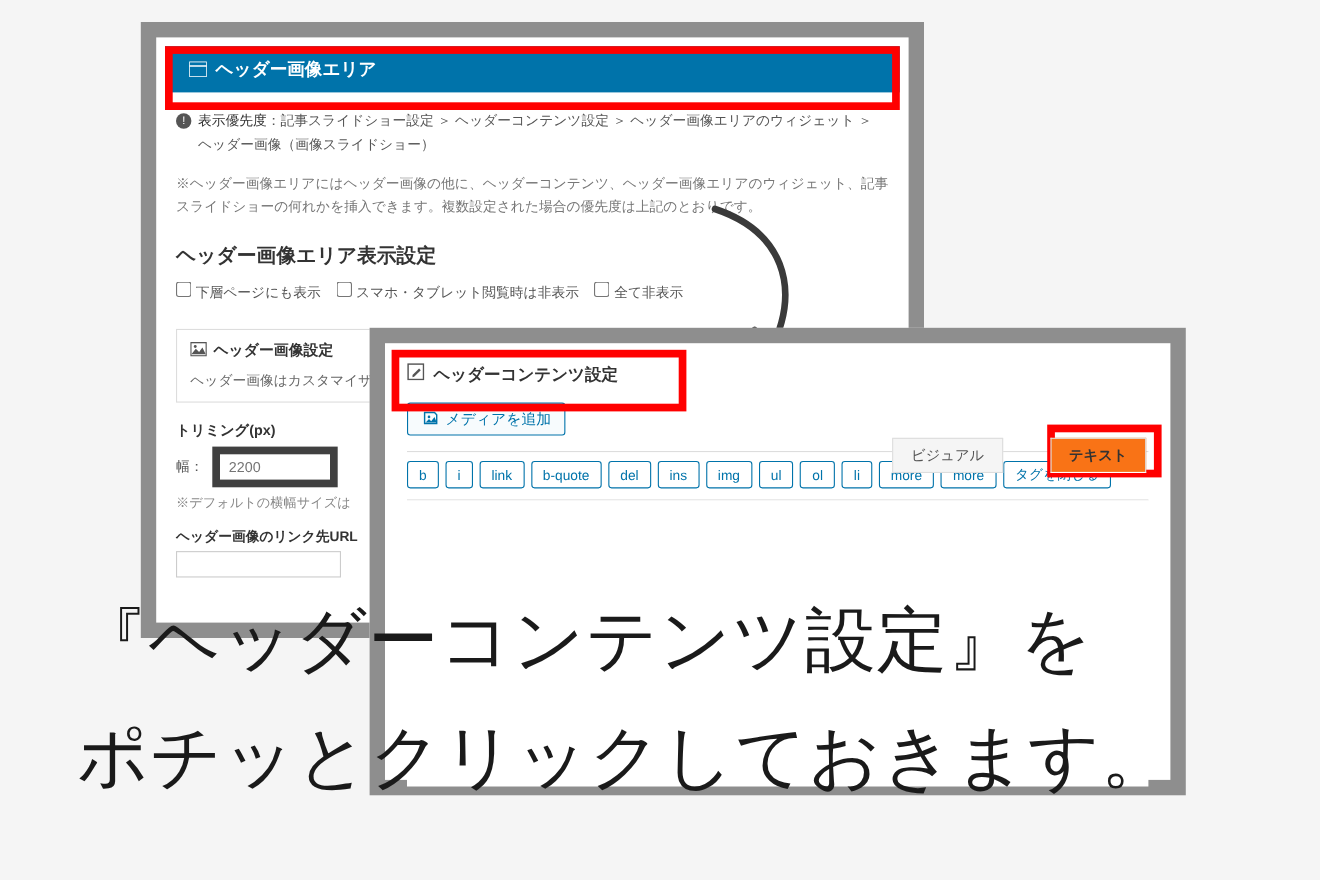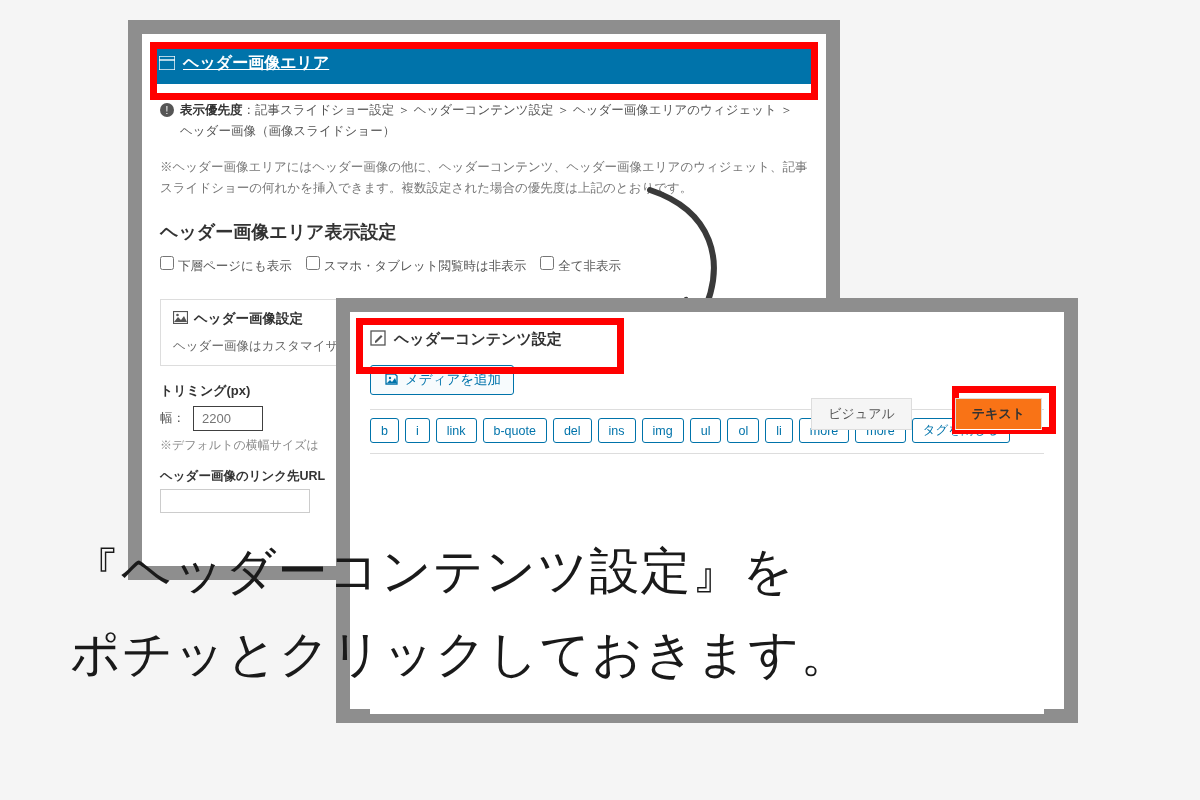--- a/index.html
+++ b/index.html
@@ -23,51 +23,50 @@
   .red-box { border: 7px solid #ff0000; position: absolute; }
   #red-header-area { left: 8px; top: 8px; right: 8px; height: 58px; }
   #red-content-title { left: 6px; top: 6px; width: 268px; height: 56px; }
   #red-text-tab { right: 8px; top: 74px; width: 104px; height: 48px; }
 
   .blue-bar {
     background: #0073aa;
     color: #fff;
     height: 42px;
     display: flex; align-items: center;
-    padding: 0 9px;
+    padding: 0 22px;
     font-size: 16px;
     font-weight: 600;
     margin: 8px;
-    text-decoration: underline;
   }
   .blue-bar .icon { margin-right: 8px; display:inline-flex; }
 
   .section-body { padding: 8px 18px; font-size: 12.5px; color: #555; line-height: 1.7; }
   .priority-line { display:flex; align-items:flex-start; gap:6px; }
   .priority-line .info-icon {
     width:14px; height:14px; border-radius:50%; background:#555; color:#fff;
     font-size:10px; display:inline-flex; align-items:center; justify-content:center;
     flex:0 0 14px; margin-top:3px;
   }
-  .bold-label { font-weight:700; color:#333; }
+  .bold-label { font-weight:400; color:#333; }
   .note { margin-top:14px; color:#777; }
   .subhead { font-weight:700; color:#333; margin-top:18px; font-size:18px; }
   .checks { margin-top:8px; display:flex; gap:14px; flex-wrap:wrap; font-size:12.5px; color:#555;}
   .checks label { display:flex; align-items:flex-start; gap:4px; }
   .checks input { width:14px; height:14px; }
 
   .subpanel {
     border:1px solid #ddd; margin:14px 18px 0; padding:10px 12px;
   }
   .subpanel-title { font-weight:700; color:#333; font-size:13.5px; display:flex; align-items:center; gap:6px;}
   .subtext { font-size:12.5px; color:#666; margin-top:10px;}
   .field-label { font-weight:700; color:#333; font-size:13px; margin:16px 18px 6px;}
   .width-row { display:flex; align-items:center; gap:8px; margin:0 18px; font-size:12.5px; color:#555;}
   .width-row input {
-    border:1px solid #404040; padding:4px 8px; width:70px; color:#aaa; font-size:13px;
+    border:7px solid #404040; padding:4px 8px; width:114px; color:#aaa; font-size:13px;
   }
   .small-note { font-size:12px; color:#888; margin:6px 18px 0;}
   .link-url-label { font-weight:700; font-size:12.5px; color:#333; margin:14px 18px 4px;}
   .url-input { margin:0 18px; }
   .url-input input { border:1px solid #ccc; padding:4px 8px; width:150px; color:#aaa; font-size:12px;}
 
   
   .front-title {
     font-weight:700; color:#333; font-size:15px;
     padding:18px 20px 10px; display:flex; align-items:center; gap:8px;
@@ -99,21 +98,21 @@
 
   
   #arrow {
     position:absolute; left:630px; top:180px; width:120px; height:170px;
     pointer-events:none;
   }
 
   
   #overlay-text {
     position:absolute; left:70px; top:530px; right:10px;
-    font-size:50px; line-height:1.65; color:#1a1a1a;
+    font-size:64px; line-height:1.65; color:#1a1a1a;
     font-family: "Yu Mincho", "Hiragino Mincho ProN", serif;
     letter-spacing:1px;
     pointer-events:none;
   }
   #overlay-text .line { white-space:nowrap; }
 </style>
 </head>
 <body>
 
 <div id="panel-back" class="panel">

